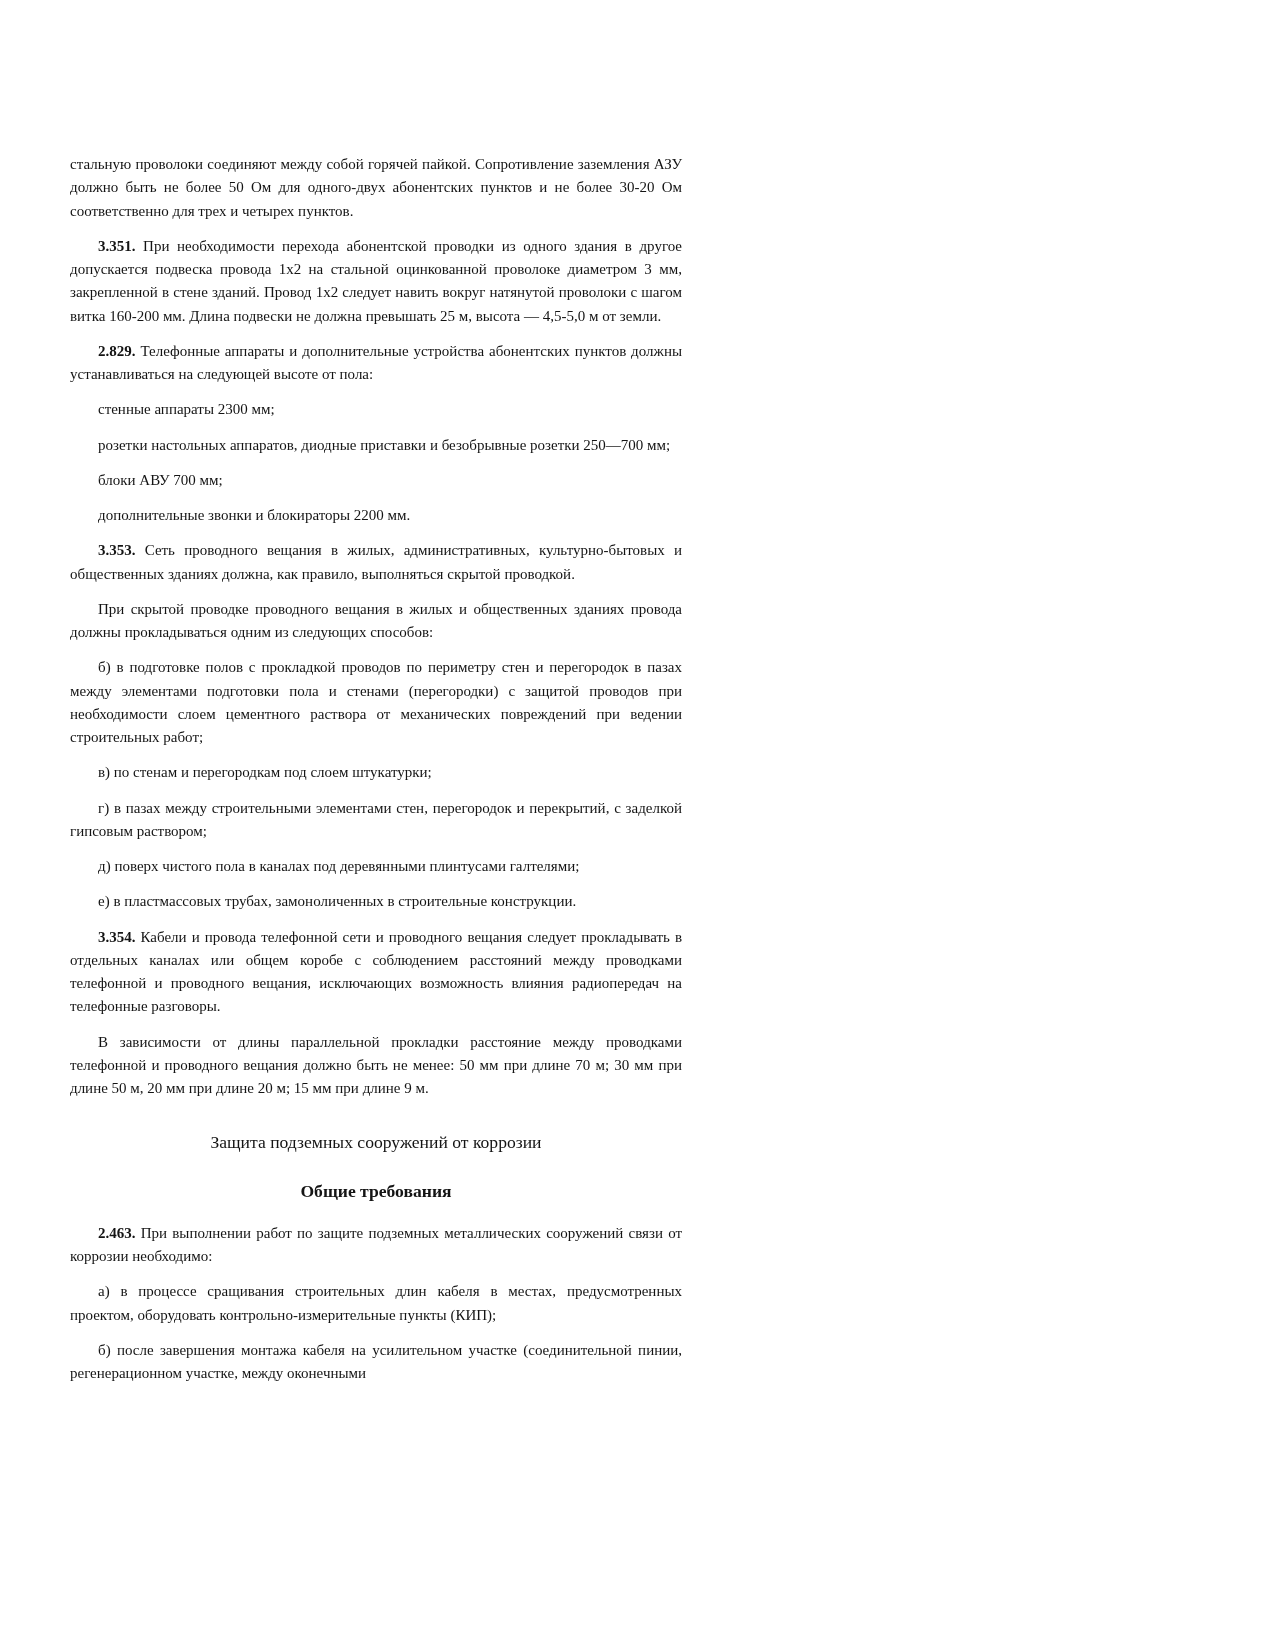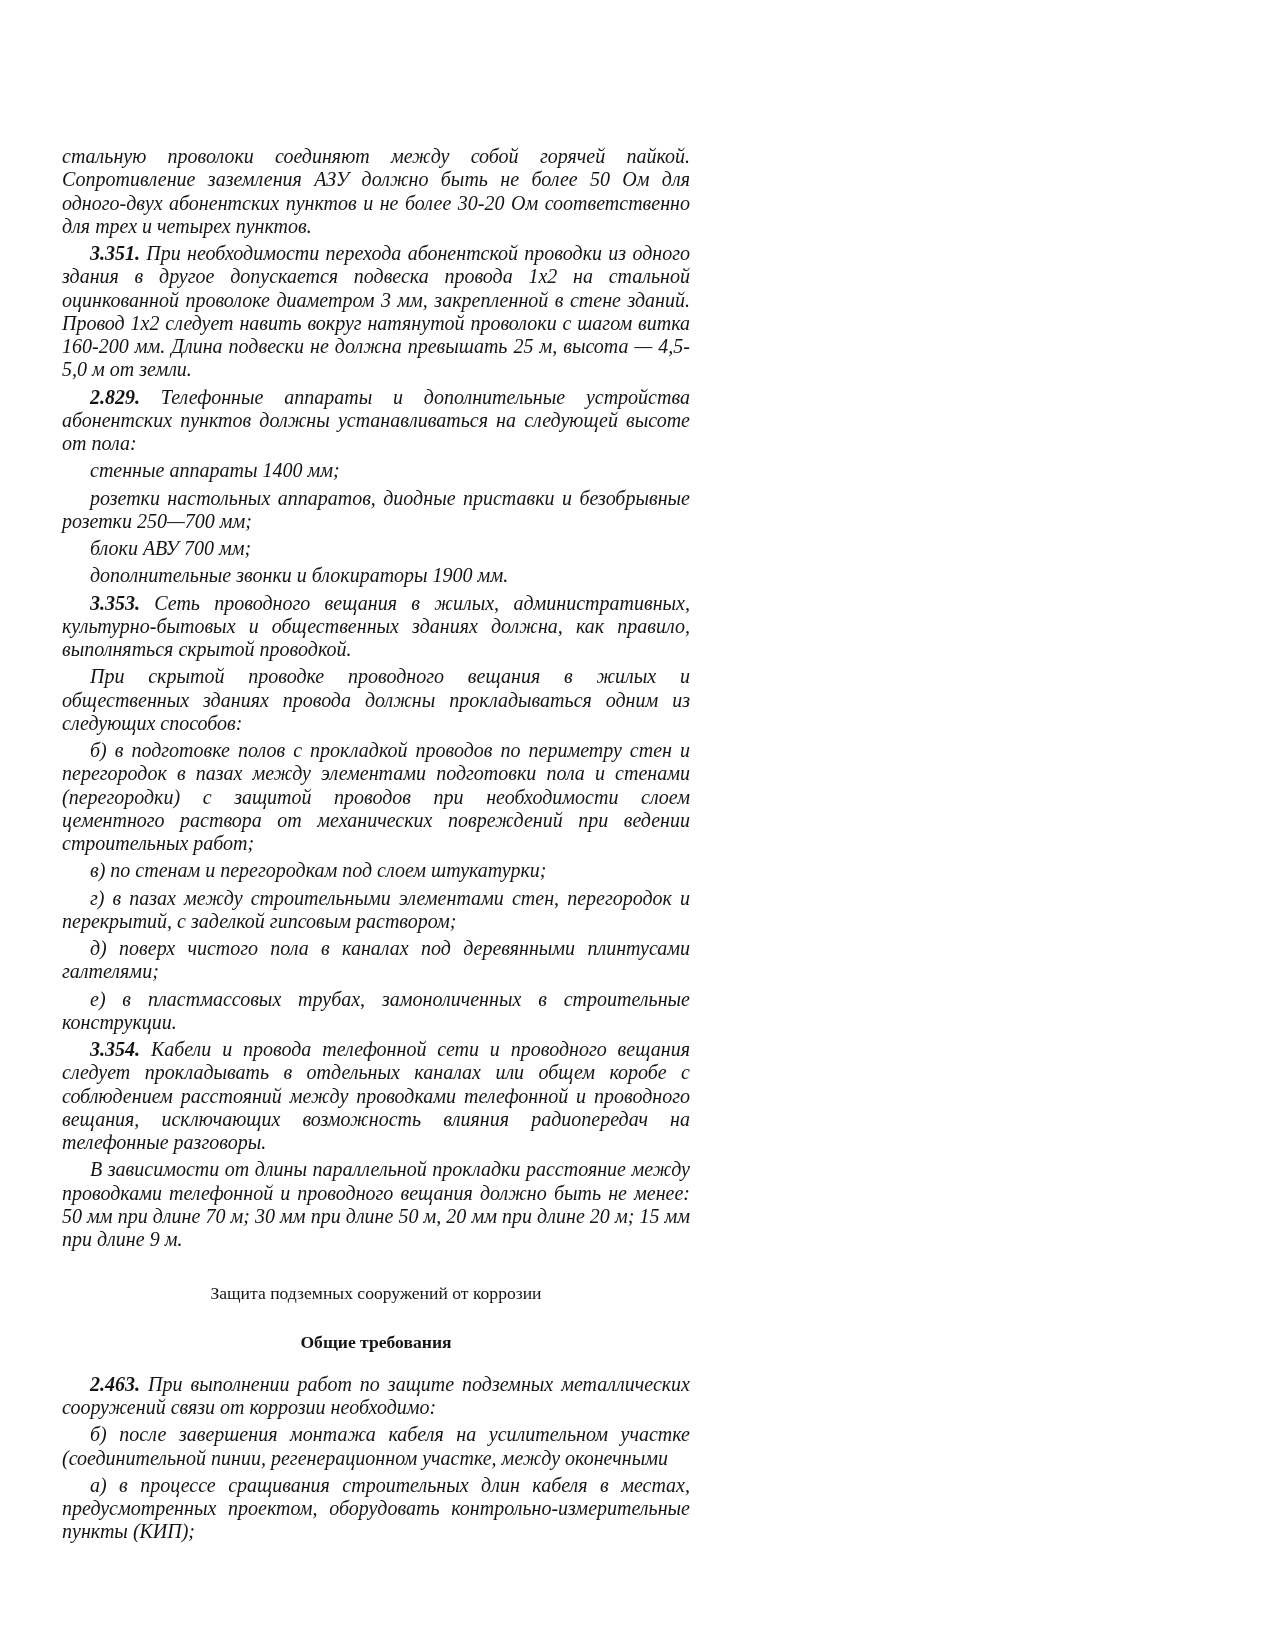--- a/index.html
+++ b/index.html
@@ -16,25 +16,24 @@
     position: relative;
     overflow: hidden;
   }
   .page-content {
     position: absolute;
     left: 58px;
     top: 141px;
     width: 636px;
   }
   .para {
-    margin: 4px;
-    font-size: 20px;
+    margin: 12px;
+    font-size: 15px;
     line-height: 23.25px;
     text-align: justify;
-    font-style: italic;
   }
   .para.indent {
     text-indent: 28px;
   }
   .clause-num {
     font-weight: bold;
   }
   .section-heading {
     margin: 31px 0 0 0;
     font-size: 17.6px;
@@ -54,27 +53,27 @@
 <body>
 
 <main class="page-content">
 
   <p class="para"><span>стальную проволоки соединяют между собой горячей пайкой. Сопротивление заземления АЗУ должно быть не более 50 Ом для одного-двух абонентских пунктов и не более 30-20 Ом соответственно для трех и четырех пунктов.</span></p>
 
   <p class="para indent"><b class="clause-num">3.351.</b><span> При необходимости перехода абонентской проводки из одного здания в другое допускается подвеска провода 1х2 на стальной оцинкованной проволоке диаметром 3 мм, закрепленной в стене зданий. Провод 1х2 следует навить вокруг натянутой проволоки с шагом витка 160-200 мм. Длина подвески не должна превышать 25 м, высота — 4,5-5,0 м от земли.</span></p>
 
   <p class="para indent"><b class="clause-num">2.829.</b><span> Телефонные аппараты и дополнительные устройства абонентских пунктов должны устанавливаться на следующей высоте от пола:</span></p>
 
-  <p class="para indent"><span>стенные аппараты 1400 мм;</span></p>
+  <p class="para indent"><span>стенные аппараты 2300 мм;</span></p>
 
   <p class="para indent"><span>розетки настольных аппаратов, диодные приставки и безобрывные розетки 250—700 мм;</span></p>
 
   <p class="para indent"><span>блоки АВУ 700 мм;</span></p>
 
-  <p class="para indent"><span>дополнительные звонки и блокираторы 1900 мм.</span></p>
+  <p class="para indent"><span>дополнительные звонки и блокираторы 2200 мм.</span></p>
 
   <p class="para indent"><b class="clause-num">3.353.</b><span> Сеть проводного вещания в жилых, административных, культурно-бытовых и общественных зданиях должна, как правило, выполняться скрытой проводкой.</span></p>
 
   <p class="para indent"><span>При скрытой проводке проводного вещания в жилых и общественных зданиях провода должны прокладываться одним из следующих способов:</span></p>
 
 
   <p class="para indent"><span>б) в подготовке полов с прокладкой проводов по периметру стен и перегородок в пазах между элементами подготовки пола и стенами (перегородки) с защитой проводов при необходимости слоем цементного раствора от механических повреждений при ведении строительных работ;</span></p>
 
   <p class="para indent"><span>в) по стенам и перегородкам под слоем штукатурки;</span></p>
 
@@ -87,17 +86,17 @@
   <p class="para indent"><b class="clause-num">3.354.</b><span> Кабели и провода телефонной сети и проводного вещания следует прокладывать в отдельных каналах или общем коробе с соблюдением расстояний между проводками телефонной и проводного вещания, исключающих возможность влияния радиопередач на телефонные разговоры.</span></p>
 
   <p class="para indent"><span>В зависимости от длины параллельной прокладки расстояние между проводками телефонной и проводного вещания должно быть не менее: 50 мм при длине 70 м; 30 мм при длине 50 м, 20 мм при длине 20 м; 15 мм при длине 9 м.</span></p>
 
   <h2 class="section-heading">Защита подземных сооружений от коррозии</h2>
 
   <h3 class="sub-heading">Общие требования</h3>
 
   <p class="para indent"><b class="clause-num">2.463.</b><span> При выполнении работ по защите подземных металлических сооружений связи от коррозии необходимо:</span></p>
 
+  <p class="para indent"><span>а) в процессе сращивания строительных длин кабеля в местах, предусмотренных проектом, оборудовать контрольно-измерительные пункты (КИП);</span></p>
+
   <p class="para indent"><span>б) после завершения монтажа кабеля на усилительном участке (соединительной пинии, регенерационном участке, между оконечными</span></p>
-
-  <p class="para indent"><span>а) в процессе сращивания строительных длин кабеля в местах, предусмотренных проектом, оборудовать контрольно-измерительные пункты (КИП);</span></p>
 
 </main>
 
 </body></html>

